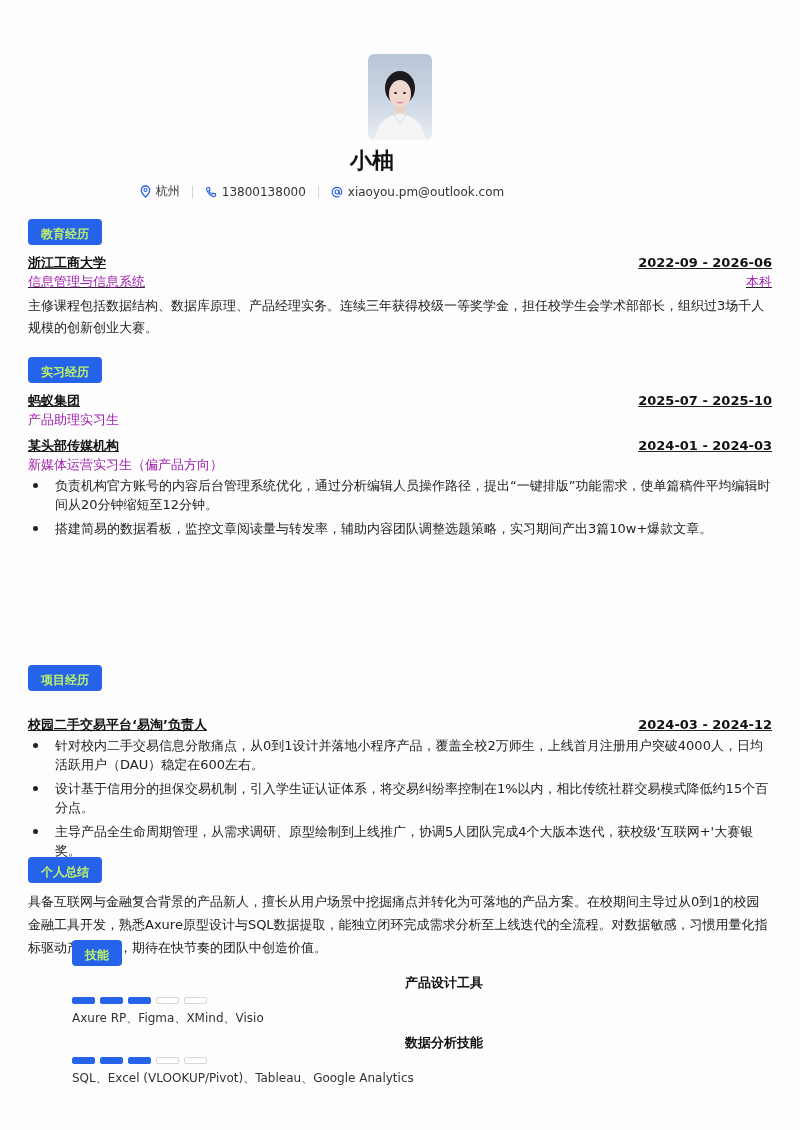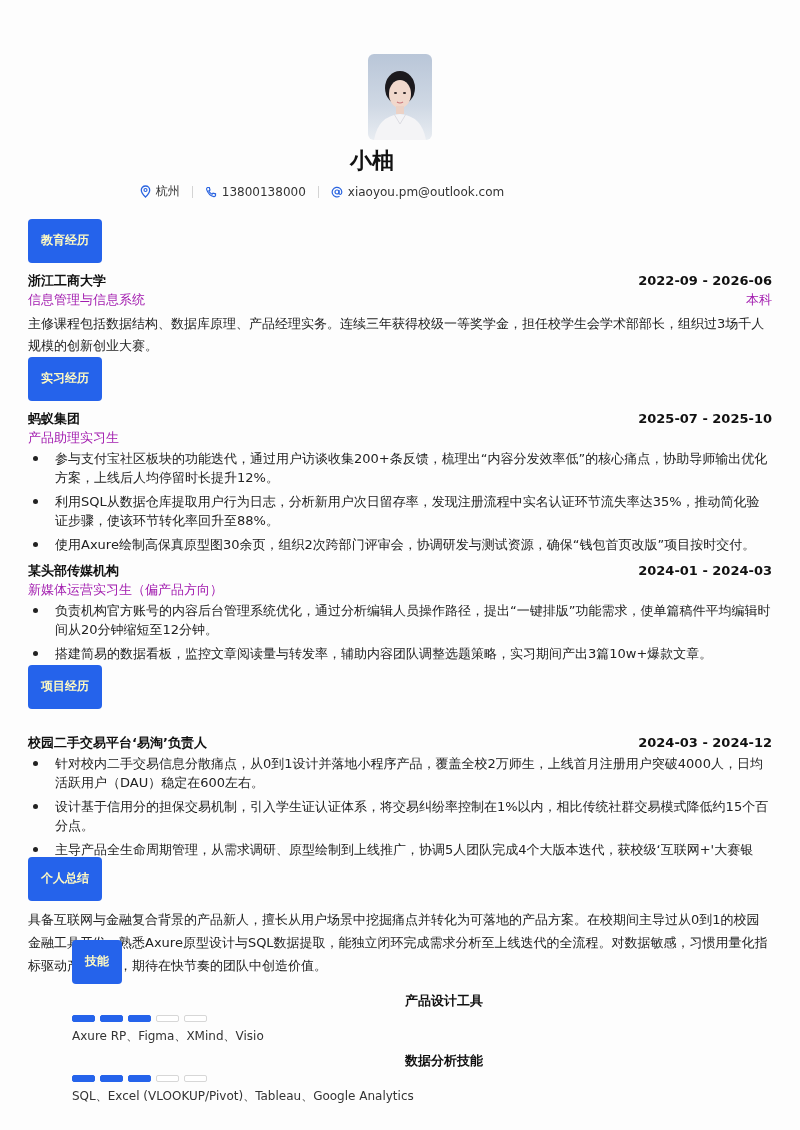--- a/index.html
+++ b/index.html
@@ -28,25 +28,25 @@
       display: flex; justify-content: center; align-items: center;
       font-size: 12px; color: #333;
     }
     .contact { display: flex; align-items: center; gap: 5px; }
     .contact .ic { color: #2a64e0; font-size: 11px; display: inline-flex; }
     .sep { width: 1px; height: 12px; background: #d4d4d4; margin: 0 12px; }
 
     
     .sec { position: absolute; left: 28px; width: 744px; }
     .badge {
-      display: inline-block; background: #2563eb; color: #fef9c3; font-weight: bold;
-      font-size: 12px; border-radius: 4px; height: 44px; line-height: 26px;
-      padding: 8px 13px;
+      display: inline-block; background: #2563eb; color: #bef264; font-weight: bold;
+      font-size: 12px; border-radius: 4px; height: 26px; line-height: 26px;
+      padding: 2px 13px;
     }
-    .row { display: flex; justify-content: space-between; align-items: flex-start; }
+    .row { display: flex; justify-content: space-between; align-items: flex-start; text-decoration: underline; }
     .org { font-weight: bold; font-size: 13px; color: #111; line-height: 19px; }
     .date { font-weight: bold; font-size: 13px; color: #111; line-height: 19px; }
     .sub { font-size: 13px; color: #a21caf; line-height: 19px; }
     .para { font-size: 13px; color: #222; line-height: 22px; }
     ul.bl { list-style: none; }
     ul.bl li { position: relative; padding-left: 27px; font-size: 13px; line-height: 19px; margin-bottom: 5px; color: #222; }
     ul.bl li::before {
       content: ""; position: absolute; left: 5px; top: 7px; width: 5px; height: 5px;
       border-radius: 50%; background: #222;
     }
@@ -123,25 +123,20 @@
 
   <div class="sec" style="top:357px;">
     <div class="badge">实习经历</div>
 
     <div style="margin-top:8px;">
       <div class="row">
         <span class="org">蚂蚁集团</span>
         <span class="date">2025-07 - 2025-10</span>
       </div>
       <div class="sub">产品助理实习生</div>
-      <ul class="bl" style="margin-top:2px;">
-        <li>参与支付宝社区板块的功能迭代，通过用户访谈收集200+条反馈，梳理出“内容分发效率低”的核心痛点，协助导师输出优化方案，上线后人均停留时长提升12%。</li>
-        <li>利用SQL从数据仓库提取用户行为日志，分析新用户次日留存率，发现注册流程中实名认证环节流失率达35%，推动简化验证步骤，使该环节转化率回升至88%。</li>
-        <li>使用Axure绘制高保真原型图30余页，组织2次跨部门评审会，协调研发与测试资源，确保“钱包首页改版”项目按时交付。</li>
-      </ul>
     </div>
 
     <div style="margin-top:7px;">
       <div class="row">
         <span class="org">某头部传媒机构</span>
         <span class="date">2024-01 - 2024-03</span>
       </div>
       <div class="sub">新媒体运营实习生（偏产品方向）</div>
       <ul class="bl" style="margin-top:2px;">
         <li>负责机构官方账号的内容后台管理系统优化，通过分析编辑人员操作路径，提出“一键排版”功能需求，使单篇稿件平均编辑时间从20分钟缩短至12分钟。</li>

